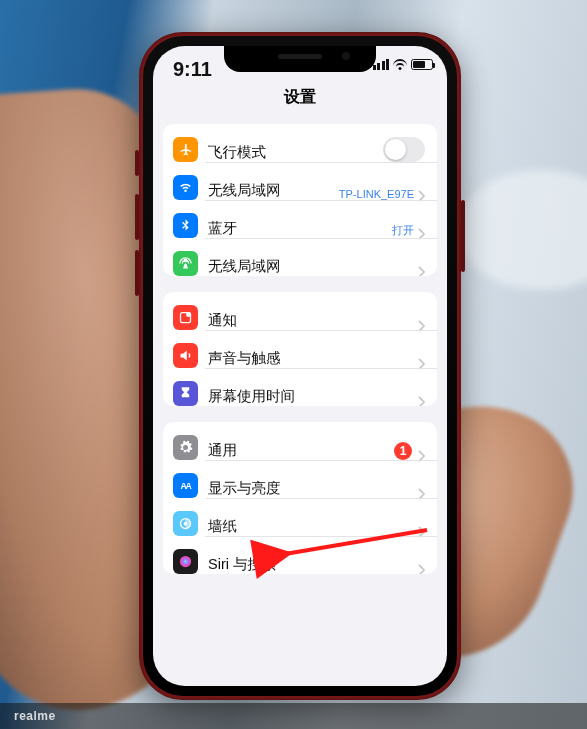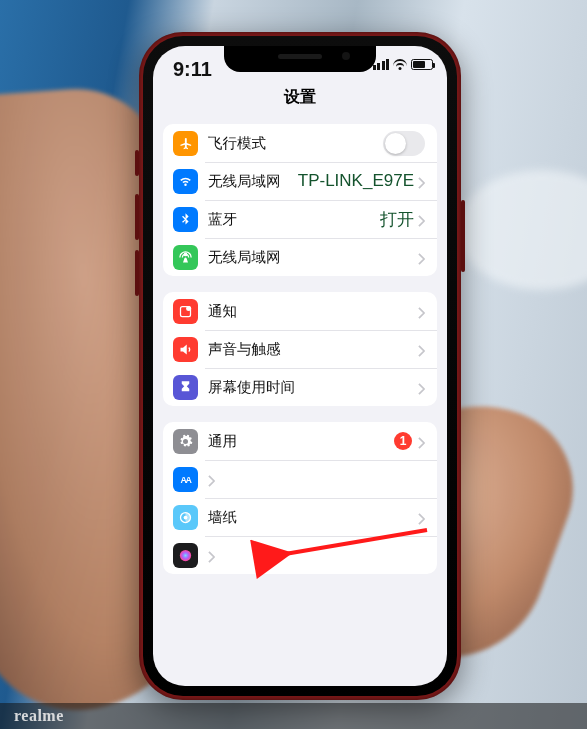--- a/index.html
+++ b/index.html
@@ -56,41 +56,41 @@
   .batt{ width:22px; height:11px; border:1px solid #111; border-radius:2.5px; position:relative;}
   .batt::after{content:"";position:absolute;right:-3px;top:3px;width:2px;height:5px;background:#111;border-radius:0 1px 1px 0;}
   .batt .fill{position:absolute;left:1px;top:1px;bottom:1px;width:60%;background:#111;border-radius:1px;}
   
   .nav-header { height:34px; text-align:center;}
   .nav-title { font-size:16px; font-weight:600; color:#000000; line-height:22px;}
   
   .body { position:absolute; top:74px; bottom:0; left:0; right:0; overflow:hidden;}
   .group { background:#fff; margin:16px 10px 0; border-radius:10px; overflow:hidden;}
   .group.first{ margin-top:4px;}
-  .row { display:flex; align-items:center; height:38px; padding:0 12px 0 10px; position:relative;}
+  .row { display:flex; align-items:flex-end; height:38px; padding:0 12px 0 10px; position:relative;}
   .row + .row::before{ content:""; position:absolute; left:42px; right:0; top:0; height:1px; background:#e3e3e8;}
   .ico { width:25px; height:25px; border-radius:6px; display:flex; align-items:center; justify-content:center;
          flex-shrink:0; margin-right:10px;}
   .ico svg{ width:15px; height:15px; fill:#fff;}
   .label { font-size:14.5px; color:#111; flex:1; white-space:nowrap; overflow:hidden;}
-  .value { font-size:17px; color:#14532d; margin-right:4px;}
+  .value { font-size:11px; color:#3b82f6; margin-right:4px;}
   .chev { width:7px; height:12px; flex-shrink:0;}
   .chev svg{width:7px;height:12px;stroke:#c6c6cb;fill:none;stroke-width:2;}
   .badge{ min-width:18px; height:18px; padding:0 5px; border-radius:9px; background:#ff3b30; color:#fff;
           font-size:12px; font-weight:600; display:flex; align-items:center; justify-content:center; margin-right:6px;}
   .switch{ width:42px; height:25px; background:#e9e9ec; border-radius:13px; position:relative;}
   .switch .knob{ position:absolute; left:2px; top:2px; width:21px; height:21px; background:#fff;
                  border-radius:50%; box-shadow:0 1px 3px rgba(0,0,0,.25);}
   
   .annot{ position:absolute; z-index:30; pointer-events:none;}
   .annot svg{ overflow:visible;}
   
   .brandbar{position:absolute;left:0;right:0;bottom:0;height:26px;background:rgba(20,20,20,.55);
             display:flex;align-items:center;padding:0 14px;color:#e9e9e9;font-size:11px;letter-spacing:.5px;}
-  .brandbar .logo{font-weight:600;font-size:16px;opacity:.9;margin-right:auto;font-family:Liberation Serif, serif;}
+  .brandbar .logo{font-weight:600;font-size:12px;opacity:.9;margin-right:auto;}
   
   .c-orange{background:#ff9500;} .c-blue{background:#007aff;} .c-green{background:#34c759;}
   .c-red{background:#ff3b30;} .c-indigo{background:#5856d6;} .c-gray{background:#8e8e93;} .c-cyan{background:#5ac8fa;} .c-black{background:#1c1c1e;}
   .c-brightblue{background:#2094fa;}
 </style>
 </head>
 <body>
 
 <div class="ambient">
   <div class="hand"></div>
@@ -228,20 +228,21 @@
             <span class="chev"><svg>
                 <use href="#chevron"></use>
               </svg></span>
           </div>
           <div class="row">
             <span class="ico c-blue">
               <svg>
                 <use href="#display-icon"></use>
               </svg>
             </span>
+            <span class="label">显示与亮度</span>
             <span class="chev"><svg>
                 <use href="#chevron"></use>
               </svg></span>
           </div>
           <div class="row">
             <span class="ico c-cyan">
               <svg>
                 <use href="#wallpaper-icon"></use>
               </svg>
             </span>
@@ -249,20 +250,21 @@
             <span class="chev"><svg>
                 <use href="#chevron"></use>
               </svg></span>
           </div>
           <div class="row">
             <span class="ico c-black">
               <svg>
                 <use href="#siri-icon"></use>
               </svg>
             </span>
+            <span class="label">Siri 与搜索</span>
             <span class="chev"><svg>
                 <use href="#chevron"></use>
               </svg></span>
           </div>
         </div>
       </div>
 
     <div class="annot" style="left:124px; top:478px;">
       <svg width="160" height="40">
         <defs>

